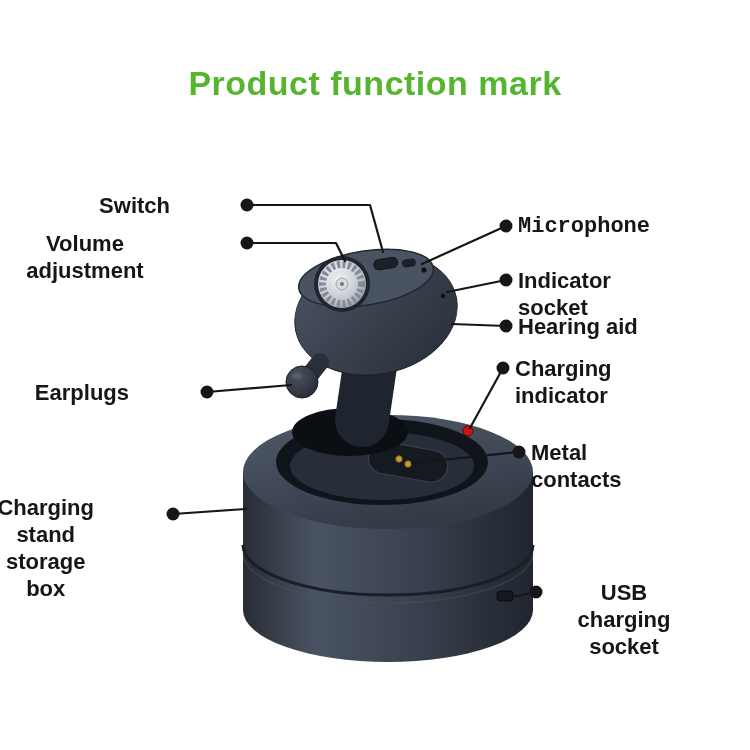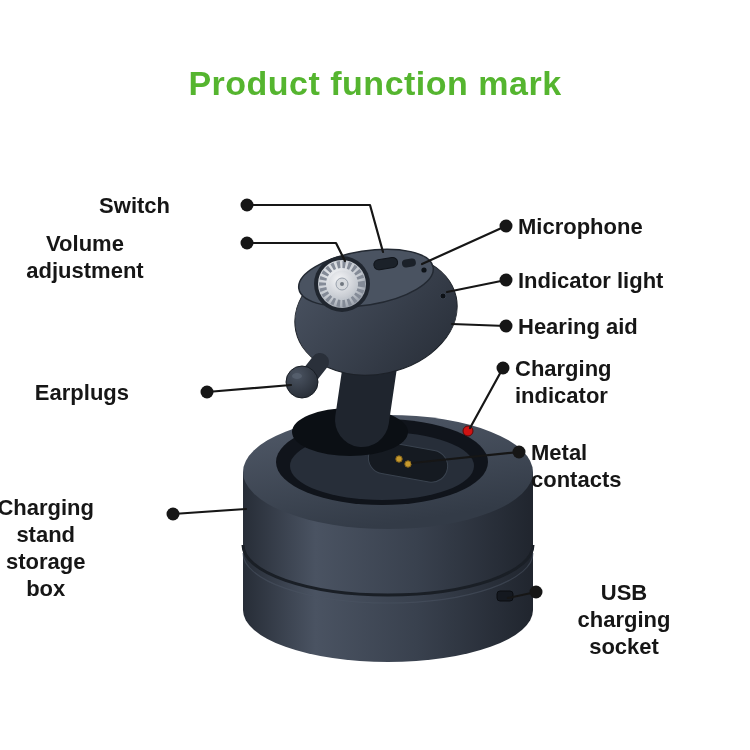--- a/index.html
+++ b/index.html
@@ -14,21 +14,21 @@
   }
   .figure-svg{position:absolute;left:0;top:0;}
   .lbl{
     position:absolute;font-size:22px;font-weight:600;color:#161616;
     line-height:27px;white-space:pre-line;
   }
   .lbl.right-align{text-align:center;}
   .lbl.center-align{text-align:center;padding-left:20px;}
   .lbl-switch{top:192px;right:512px;}
   .lbl-volume{top:230px;right:512px;}
-  .lbl-microphone{top:213px;left:518px;}
+  .lbl-microphone{top:213px;left:518px;font-family:Liberation Mono, monospace;}
   .lbl-indicator-light{top:267px;left:518px;}
   .lbl-hearing-aid{top:313px;left:518px;}
   .lbl-charging-indicator{top:355px;left:515px;}
   .lbl-earplugs{top:379px;right:553px;}
   .lbl-metal-contacts{top:439px;left:531px;}
   .lbl-charging-stand{top:494px;right:588px;}
   .lbl-usb{top:579px;left:546px;}
 </style>
 </head>
 <body>
@@ -129,21 +129,21 @@
       <circle cx="207" cy="392" r="6.5"></circle>
       <circle cx="519" cy="452" r="6.5"></circle>
       <circle cx="173" cy="514" r="6.5"></circle>
       <circle cx="536" cy="592" r="6.5"></circle>
     </g>
   </svg>
 
   <div class="lbl lbl-switch right-align">Switch</div>
   <div class="lbl lbl-volume right-align">Volume adjustment</div>
   <div class="lbl lbl-microphone">Microphone</div>
-  <div class="lbl lbl-indicator-light">Indicator light</div>
+  <div class="lbl lbl-indicator-light">Indicator socket</div>
   <div class="lbl lbl-charging-indicator">Charging indicator</div>
   <div class="lbl lbl-hearing-aid">Hearing aid</div>
   <div class="lbl lbl-earplugs right-align">Earplugs</div>
   <div class="lbl lbl-metal-contacts">Metal contacts</div>
   <div class="lbl lbl-charging-stand center-align">Charging stand
 storage box</div>
   <div class="lbl lbl-usb center-align">USB charging
 socket</div>
 
 </div>

